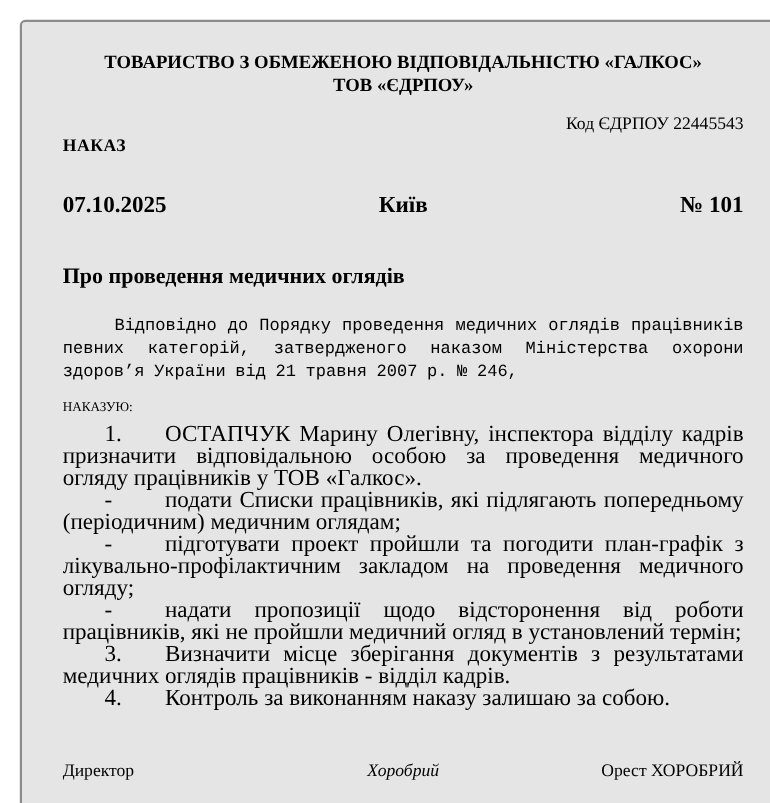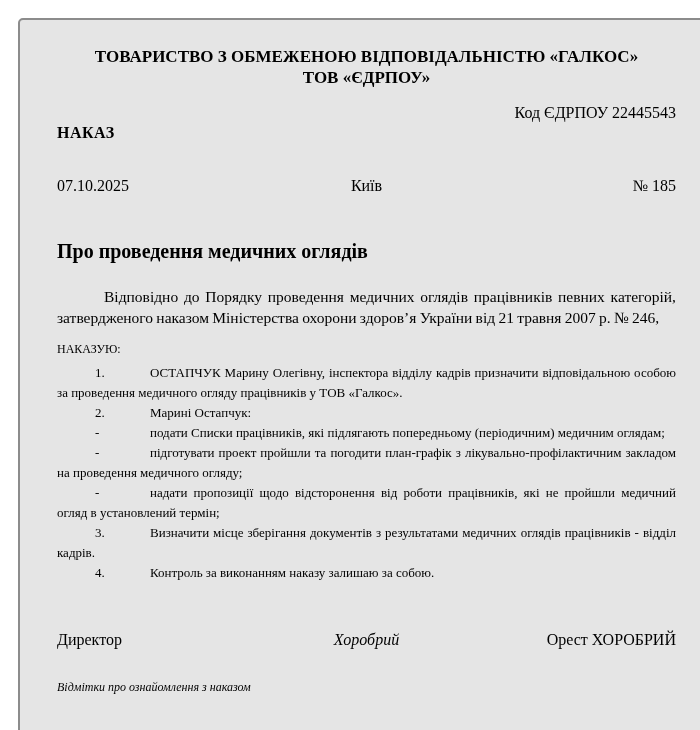--- a/index.html
+++ b/index.html
@@ -36,49 +36,51 @@
   }
   .doc-type {
     font-weight: bold;
     font-size: 16px;
     line-height: 20px;
     letter-spacing: 0.5px;
   }
   .date-row {
     display: flex;
     margin-top: 33px;
-    font-size: 16px;
+    font-size: 21px;
     line-height: 20px;
+    font-weight: bold;
   }
   .date-row .cell { flex: 1; }
   .date-row .cell.center { text-align: center; }
   .date-row .cell.right { text-align: right; }
   .subject {
     font-weight: bold;
     font-size: 20px;
     line-height: 20px;
     margin-top: 45px;
   }
   .intro {
     margin: 25px 0 0 0;
     font-size: 15.5px;
     line-height: 21px;
     text-align: justify;
     text-indent: 47px;
     word-spacing: -0.6px;
+    font-family: Liberation Mono, monospace;
   }
   .order-word {
     margin-top: 11px;
     font-size: 12px;
     line-height: 20px;
   }
   .items { margin-top: 4px; }
   .item {
     margin: 0;
-    font-size: 13px;
+    font-size: 21px;
     line-height: 20px;
     text-align: justify;
     text-indent: 38px;
   }
   .marker {
     display: inline-block;
     width: 55px;
     text-indent: 0;
   }
   .signature-row {
@@ -106,32 +108,31 @@
     <div class="org-title">ТОВАРИСТВО З ОБМЕЖЕНОЮ ВІДПОВІДАЛЬНІСТЮ «ГАЛКОС»</div>
     <div class="org-title">ТОВ «ЄДРПОУ»</div>
 
     <div class="edrpou">Код ЄДРПОУ 22445543</div>
 
     <div class="doc-type">НАКАЗ</div>
 
     <div class="date-row">
       <div class="cell">07.10.2025</div>
       <div class="cell center">Київ</div>
-      <div class="cell right">№ 185</div>
+      <div class="cell right">№ 101</div>
     </div>
 
     <div class="subject">Про проведення медичних оглядів</div>
 
     <p class="intro">Відповідно до Порядку проведення медичних оглядів працівників певних категорій, затвердженого наказом Міністерства охорони здоров’я України від 21 травня 2007 р. № 246,</p>
 
     <div class="order-word">НАКАЗУЮ:</div>
 
     <div class="items">
       <p class="item"><span class="marker">1.</span><span>ОСТАПЧУК Марину Олегівну, інспектора відділу кадрів призначити відповідальною особою за проведення медичного огляду працівників у ТОВ «Галкос».</span></p>
-      <p class="item"><span class="marker">2.</span><span>Марині Остапчук:</span></p>
       <p class="item"><span class="marker">-</span><span>подати Списки працівників, які підлягають попередньому (періодичним) медичним оглядам;</span></p>
       <p class="item"><span class="marker">-</span><span>підготувати проект пройшли та погодити план-графік з лікувально-профілактичним закладом на проведення медичного огляду;</span></p>
       <p class="item"><span class="marker">-</span><span>надати пропозиції щодо відсторонення від роботи працівників, які не пройшли медичний огляд в установлений термін;</span></p>
       <p class="item"><span class="marker">3.</span><span>Визначити місце зберігання документів з результатами медичних оглядів працівників - відділ кадрів.</span></p>
       <p class="item"><span class="marker">4.</span><span>Контроль за виконанням наказу залишаю за собою.</span></p>
     </div>
 
     <div class="signature-row">
       <div class="cell">Директор</div>
       <div class="cell center">Хоробрий</div>

